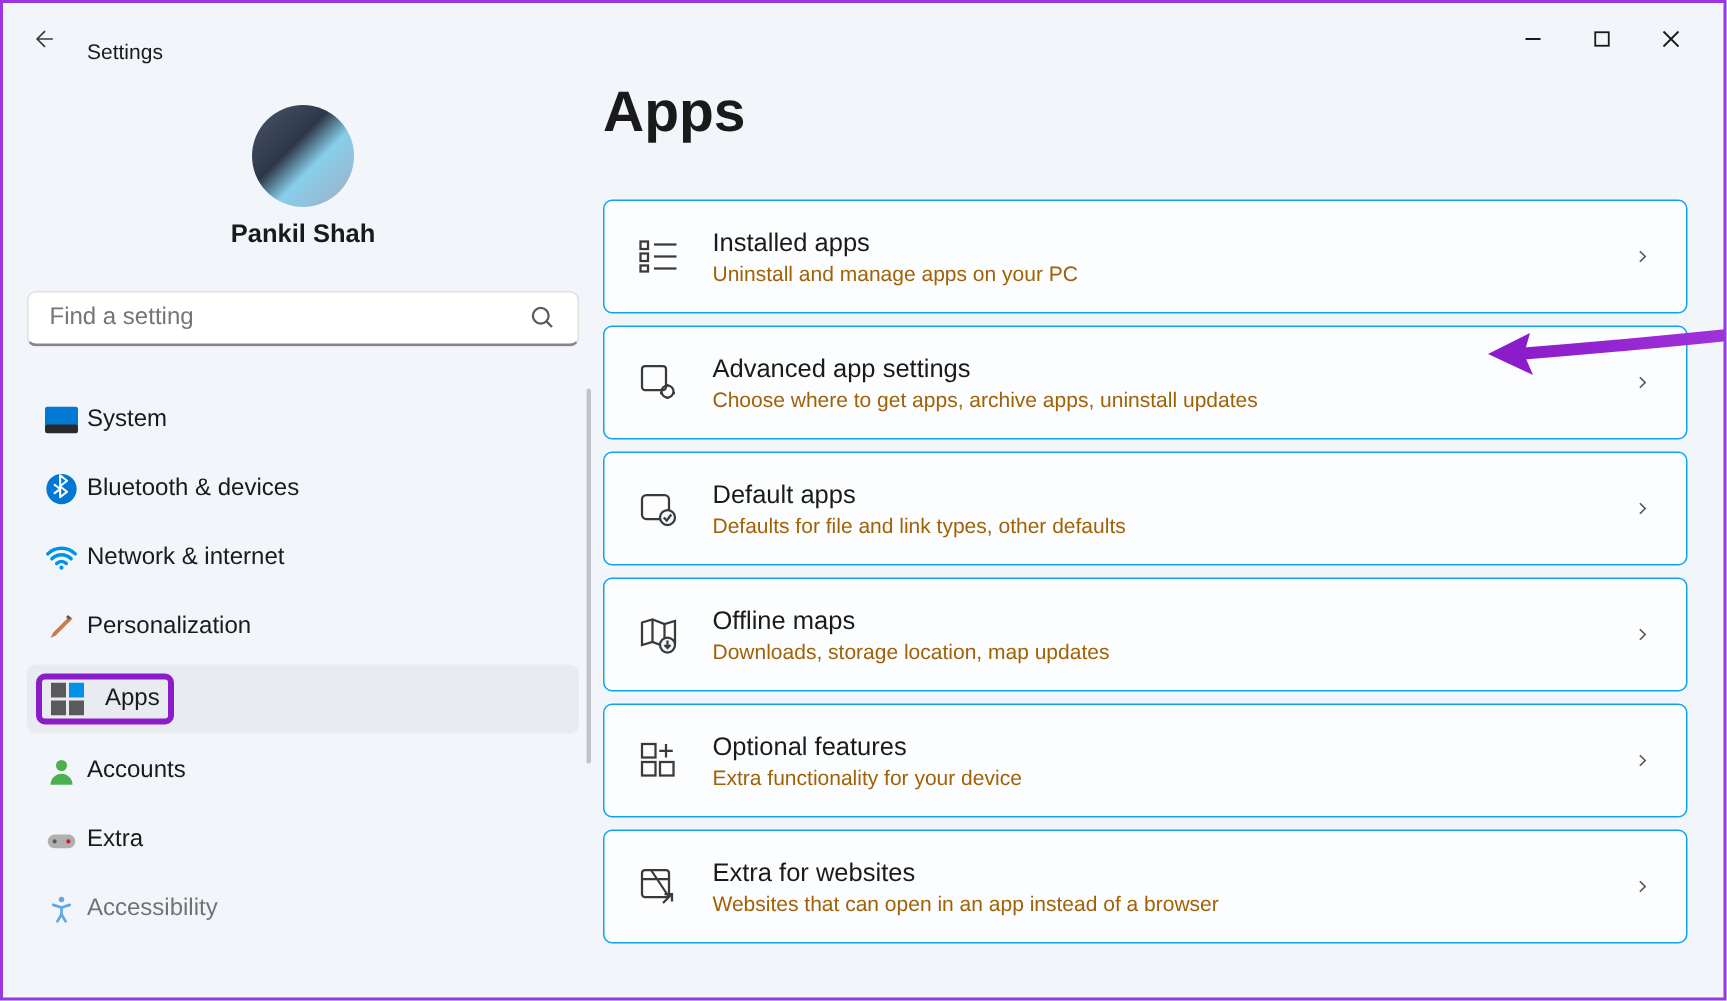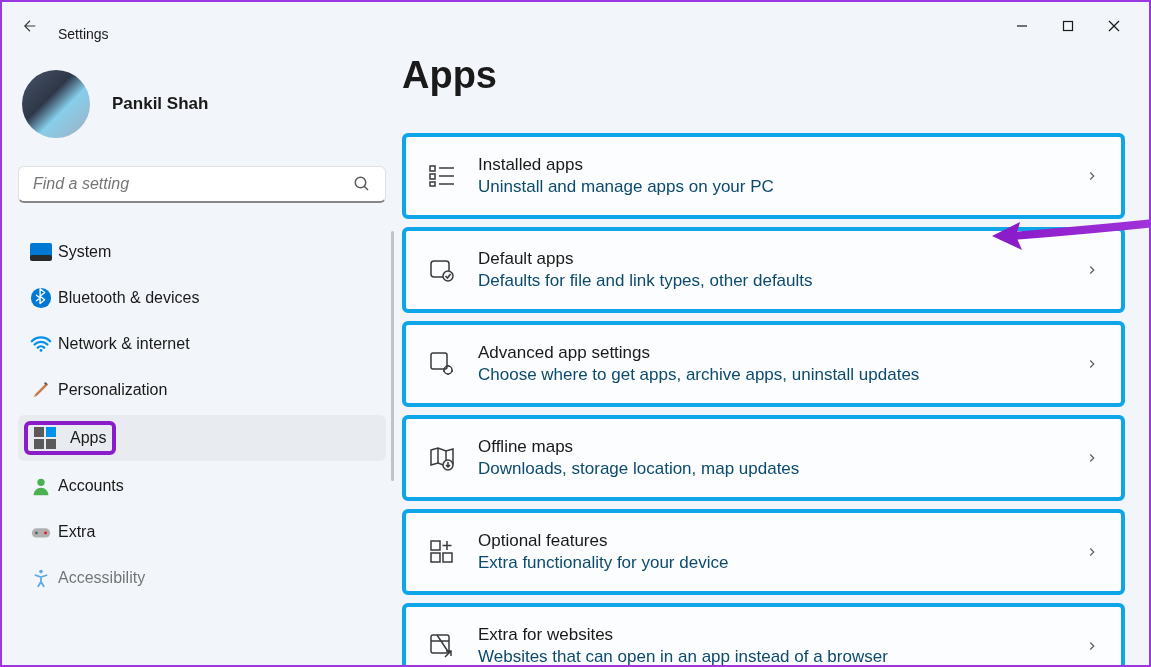--- a/index.html
+++ b/index.html
@@ -7,46 +7,46 @@
     
     .titlebar { display: flex; align-items: flex-end; padding: 8px 12px; height: 48px; }
     .back-btn { width: 32px; height: 32px; display: flex; align-items: center; justify-content: center; cursor: pointer; border-radius: 4px; margin-right: 12px; }
     .title-text { font-size: 14px; color: #1a1a1a; flex: 1; }
     .window-controls { display: flex; gap: 0; }
     .win-btn { width: 46px; height: 32px; display: flex; align-items: center; justify-content: center; cursor: pointer; }
     
     .layout { display: flex; height: calc(100% - 48px); }
     
     .sidebar { width: 400px; padding: 0 16px; display: flex; flex-direction: column; }
-    .profile { display: flex; align-items: center; padding: 20px 4px 28px; gap: 22px; }
+    .profile { display: flex; align-items: center; padding: 20px 4px 28px; gap: 8px; flex-direction: column; }
     .avatar { width: 68px; height: 68px; border-radius: 50%; background: linear-gradient(135deg, #4a5568 0%, #2d3748 40%, #87ceeb 60%, #a0aec0 100%); }
     .profile-name { font-size: 17px; font-weight: 600; color: #1a1a1a; }
     
     .search-box { display: flex; align-items: center; background: white; border: 1px solid #e0e0e0; border-bottom: 2px solid #868686; border-radius: 6px; padding: 8px 14px; margin-bottom: 28px; }
-    .search-box input { border: none; outline: none; font-size: 16px; flex: 1; background: transparent; color: #5a5a5a; font-style: italic; }
+    .search-box input { border: none; outline: none; font-size: 16px; flex: 1; background: transparent; color: #5a5a5a; }
     .search-icon { width: 18px; height: 18px; color: #5a5a5a; }
     
     .nav-list { display: flex; flex-direction: column; gap: 4px; position: relative; }
     .nav-item { display: flex; align-items: center; padding: 10px 12px; border-radius: 6px; cursor: pointer; gap: 6px; }
     .nav-item.active { background: #e8ebef; }
     .nav-icon { width: 22px; height: 22px; display: flex; align-items: center; justify-content: center; flex-shrink: 0; }
     .nav-label { font-size: 16px; color: #1a1a1a; }
     .nav-scrollbar { position: absolute; right: -8px; top: 0; width: 3px; height: 250px; background: #c0c3c7; border-radius: 2px; }
     
     .highlight-box { border: 4px solid #8b1cc9; border-radius: 6px; padding: 2px 6px; display: inline-flex; align-items: center; gap: 14px; }
     
     .main { flex: 1; padding: 4px 24px 0 0; overflow-y: auto; position: relative; }
     .page-title { font-size: 38px; font-weight: 600; color: #1a1a1a; margin-bottom: 36px; }
     
     .card-list { display: flex; flex-direction: column; gap: 8px; }
-    .card { display: flex; align-items: center; background: #fcfdfe; border: 4px solid #0ea5e9; border-radius: 6px; padding: 18px 22px; cursor: pointer; gap: 22px; }
+    .card { display: flex; align-items: center; background: #fcfdfe; border: 1px solid #0ea5e9; border-radius: 6px; padding: 18px 22px; cursor: pointer; gap: 22px; }
     .card-icon { width: 28px; height: 28px; display: flex; align-items: center; justify-content: center; flex-shrink: 0; }
     .card-text { flex: 1; }
     .card-title { font-size: 17px; color: #1a1a1a; margin-bottom: 2px; }
-    .card-sub { font-size: 17px; color: #0c4a6e; }
+    .card-sub { font-size: 14px; color: #a16207; }
     .chevron { color: #5a5a5a; }
     
     .arrow-annotation { position: absolute; top: 158px; left: 590px; pointer-events: none; }
     
     svg { display: block; }
   </style>
 </head>
 <body>
 
 <div class="titlebar">
@@ -203,45 +203,45 @@
           <div class="card-sub">Uninstall and manage apps on your PC</div>
         </div>
         <svg class="chevron" width="14" height="14" viewBox="0 0 24 24" fill="none" stroke="currentColor" stroke-width="2">
             <polyline points="9 18 15 12 9 6"></polyline>
           </svg>
       </div>
 
       <div class="card">
         <div class="card-icon">
           <svg width="26" height="26" viewBox="0 0 26 26" fill="none" stroke="#3a3a3a" stroke-width="1.5">
+              <rect x="2" y="2" width="16" height="16" rx="2"></rect>
+              <circle cx="19" cy="19" r="4"></circle>
+              <path d="M19 15v-1m0 9v1m-4-4h-1m9 0h1"></path>
+            </svg>
+        </div>
+        <div class="card-text">
+          <div class="card-title">Advanced app settings</div>
+          <div class="card-sub">Choose where to get apps, archive apps, uninstall updates</div>
+        </div>
+        <svg class="chevron" width="14" height="14" viewBox="0 0 24 24" fill="none" stroke="currentColor" stroke-width="2">
+            <polyline points="9 18 15 12 9 6"></polyline>
+          </svg>
+      </div>
+
+      <div class="card">
+        <div class="card-icon">
+          <svg width="26" height="26" viewBox="0 0 26 26" fill="none" stroke="#3a3a3a" stroke-width="1.5">
               <rect x="2" y="4" width="18" height="16" rx="3"></rect>
               <circle cx="19" cy="19" r="5" fill="#f2f5f9"></circle>
               <path d="M16.5 19l2 2 3-4"></path>
             </svg>
         </div>
         <div class="card-text">
           <div class="card-title">Default apps</div>
           <div class="card-sub">Defaults for file and link types, other defaults</div>
-        </div>
-        <svg class="chevron" width="14" height="14" viewBox="0 0 24 24" fill="none" stroke="currentColor" stroke-width="2">
-            <polyline points="9 18 15 12 9 6"></polyline>
-          </svg>
-      </div>
-
-      <div class="card">
-        <div class="card-icon">
-          <svg width="26" height="26" viewBox="0 0 26 26" fill="none" stroke="#3a3a3a" stroke-width="1.5">
-              <rect x="2" y="2" width="16" height="16" rx="2"></rect>
-              <circle cx="19" cy="19" r="4"></circle>
-              <path d="M19 15v-1m0 9v1m-4-4h-1m9 0h1"></path>
-            </svg>
-        </div>
-        <div class="card-text">
-          <div class="card-title">Advanced app settings</div>
-          <div class="card-sub">Choose where to get apps, archive apps, uninstall updates</div>
         </div>
         <svg class="chevron" width="14" height="14" viewBox="0 0 24 24" fill="none" stroke="currentColor" stroke-width="2">
             <polyline points="9 18 15 12 9 6"></polyline>
           </svg>
       </div>
 
       <div class="card">
         <div class="card-icon">
           <svg width="26" height="26" viewBox="0 0 26 26" fill="none" stroke="#3a3a3a" stroke-width="1.5">
               <path d="M2 5l7-2 8 3 7-2v15l-7 2-8-3-7 2V5z"></path>

